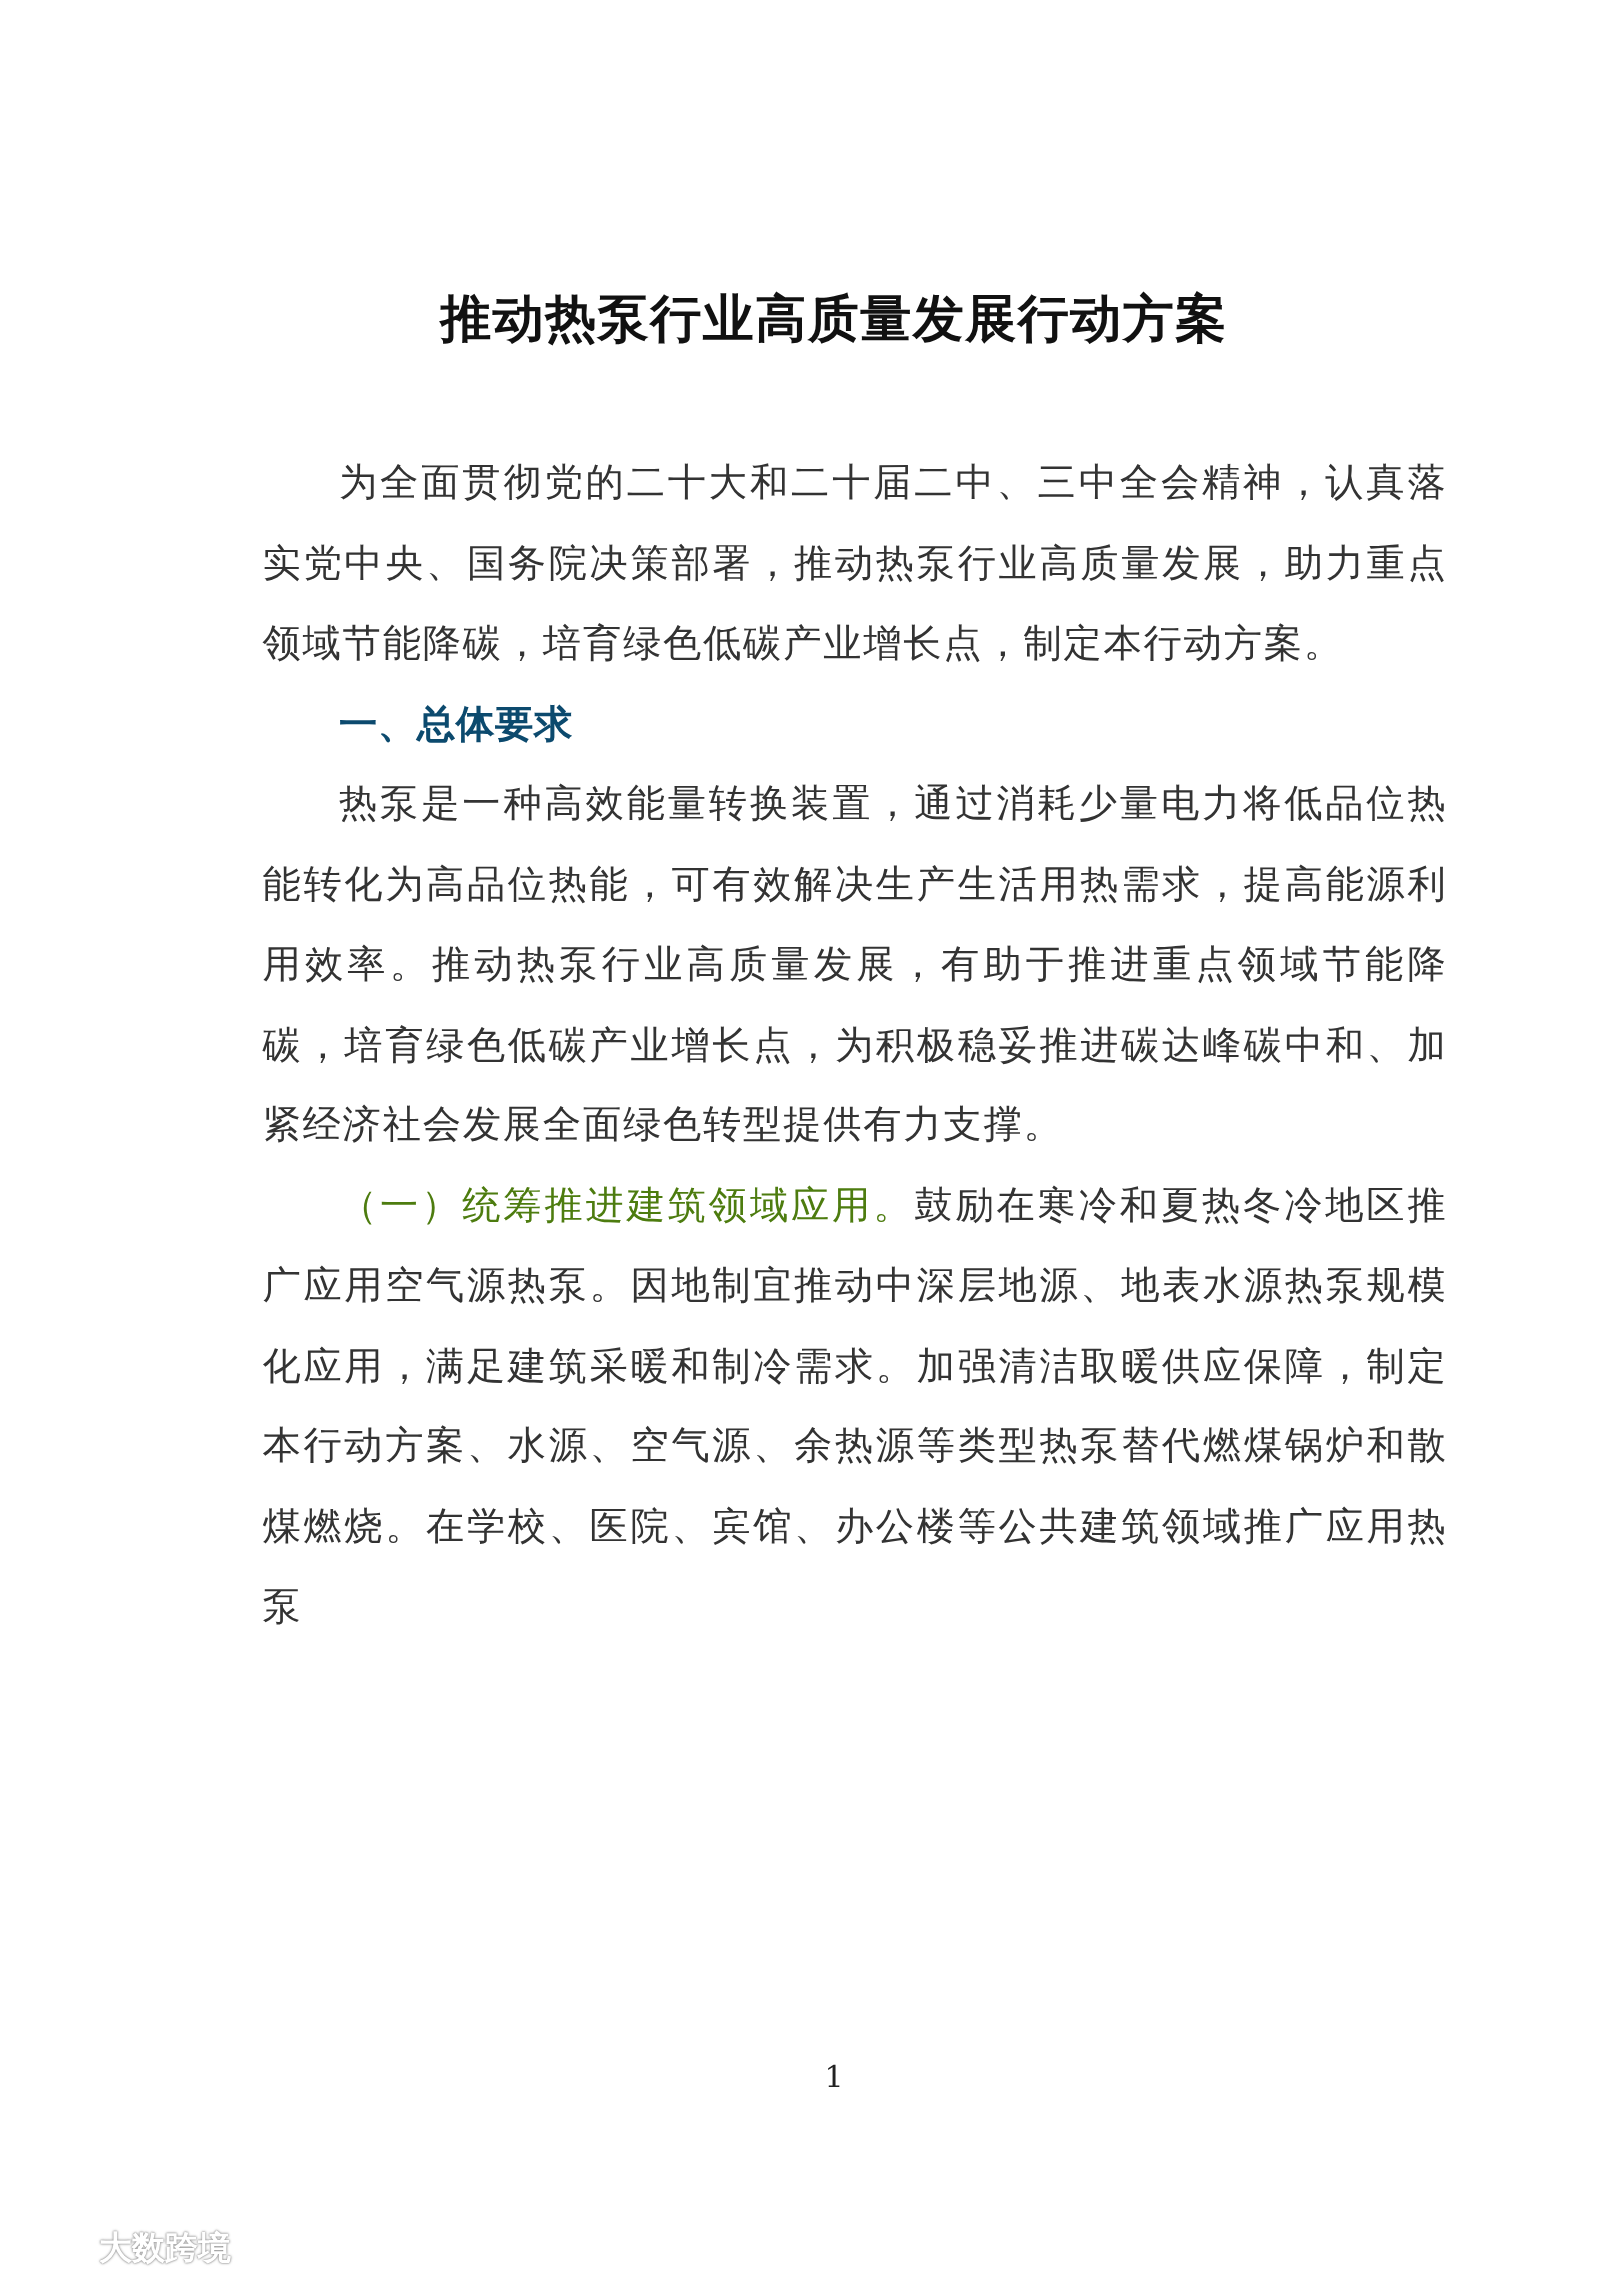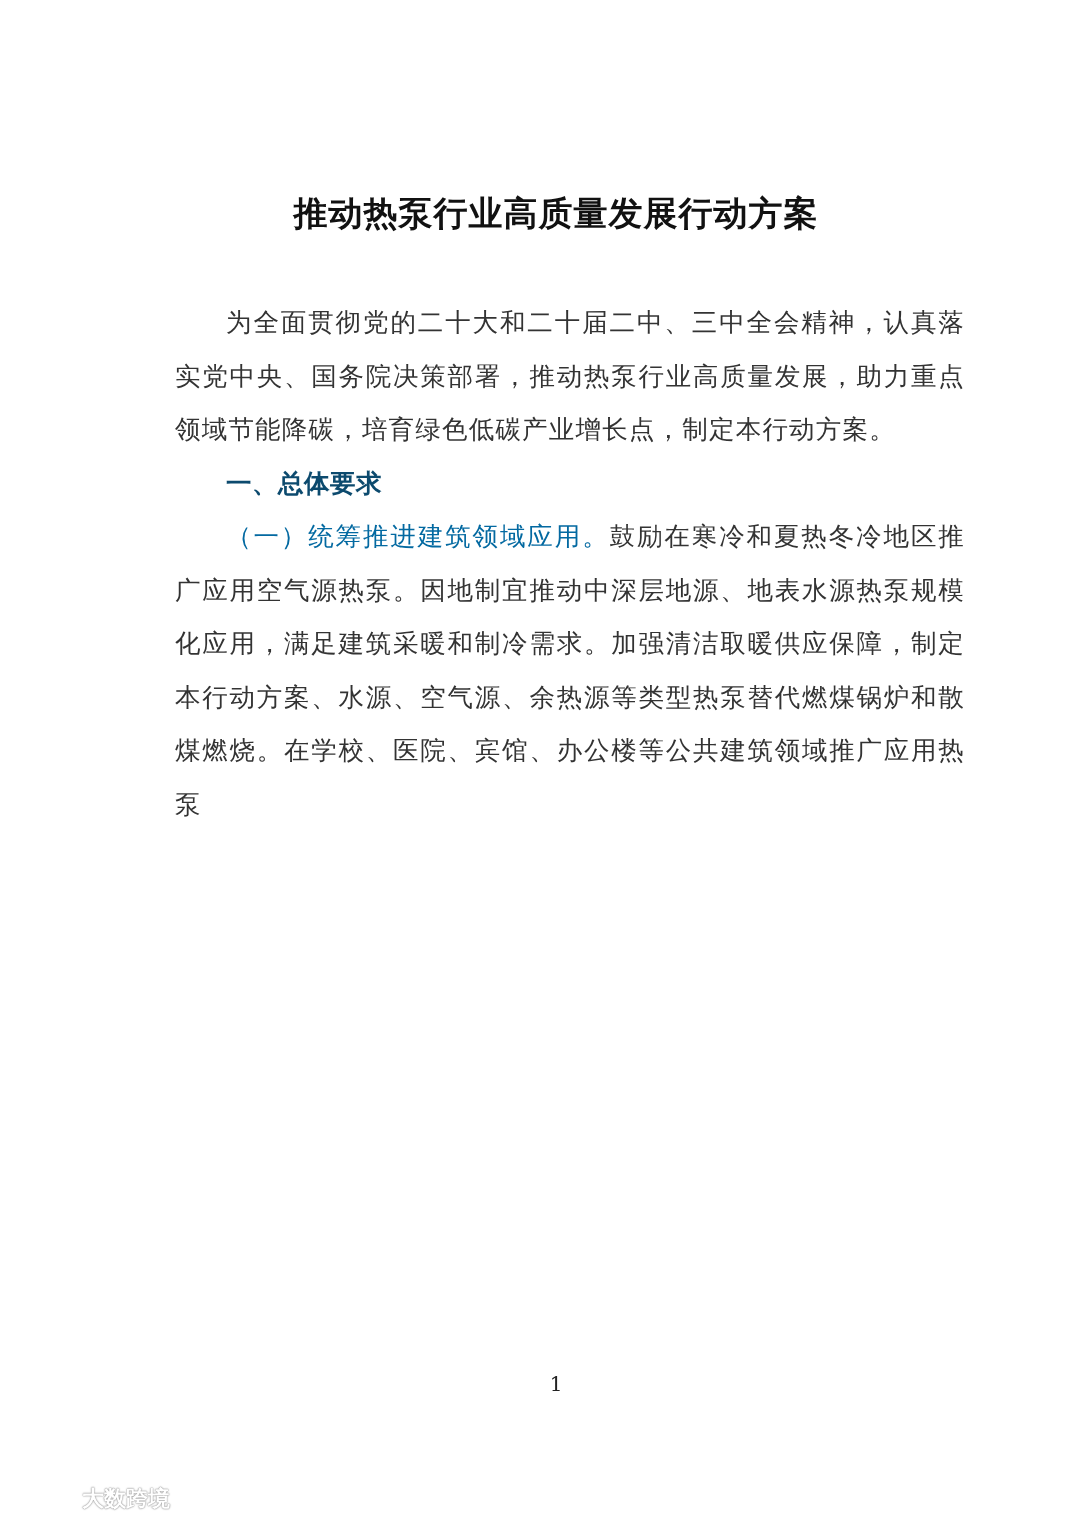--- a/index.html
+++ b/index.html
@@ -50,39 +50,39 @@
       text-indent: 2em;
     }
     .h {
       margin: 0;
       text-indent: 2em;
       font-weight: bold;
       color: #0c4a6e;
       letter-spacing: 0.5px;
     }
     .lead {
-      color: #0369a1;
+      color: #4d7c0f;
     }
     .page-number {
       position: absolute;
       top: 1372px;
       left: 0;
       width: 1080px;
       text-align: center;
       font-family: "DejaVu Serif", serif;
       font-size: 20px;
       color: #222222;
     }
     .watermark {
       position: absolute;
       left: 8px;
       top: 1484px;
       display: flex;
       align-items: center;
-      gap: 22px;
+      gap: 6px;
       color: #ffffff;
       font-size: 22px;
       font-weight: bold;
       text-shadow: 0 0 2px #888, 0 0 1px #666;
       opacity: 0.9;
     }
     .wm-logo {
       width: 36px;
       height: 28px;
       position: relative;
@@ -92,20 +92,21 @@
 </head>
 <body>
 
 <div class="page">
 
   <div class="title">推动热泵行业高质量发展行动方案</div>
 
   <div class="body-text" style="top: 296px;">
     <p class="p">为全面贯彻党的二十大和二十届二中、三中全会精神，认真落实党中央、国务院决策部署，推动热泵行业高质量发展，助力重点领域节能降碳，培育绿色低碳产业增长点，制定本行动方案。</p>
     <p class="h">一、总体要求</p>
+    <p class="p">热泵是一种高效能量转换装置，通过消耗少量电力将低品位热能转化为高品位热能，可有效解决生产生活用热需求，提高能源利用效率。推动热泵行业高质量发展，有助于推进重点领域节能降碳，培育绿色低碳产业增长点，为积极稳妥推进碳达峰碳中和、加紧经济社会发展全面绿色转型提供有力支撑。</p>
     <p class="p"><span class="lead">（一）统筹推进建筑领域应用。</span><span>鼓励在寒冷和夏热冬冷地区推广应用空气源热泵。因地制宜推动中深层地源、地表水源热泵规模化应用，满足建筑采暖和制冷需求。加强清洁取暖供应保障，制定本行动方案、水源、空气源、余热源等类型热泵替代燃煤锅炉和散煤燃烧。在学校、医院、宾馆、办公楼等公共建筑领域推广应用热泵</span></p>
   </div>
 
   <div class="page-number">1</div>
 
   <div class="watermark">
     <span class="wm-logo">
       <svg width="36" height="28" viewBox="0 0 36 28">
         <path d="M4 4 L4 24 M4 14 C10 4, 16 6, 14 14 C12 22, 20 24, 22 18" stroke="#ffffff" stroke-width="3" fill="none" stroke-linecap="round"></path>
         <circle cx="22" cy="6" r="4" stroke="#ffffff" stroke-width="2" fill="none"></circle>

